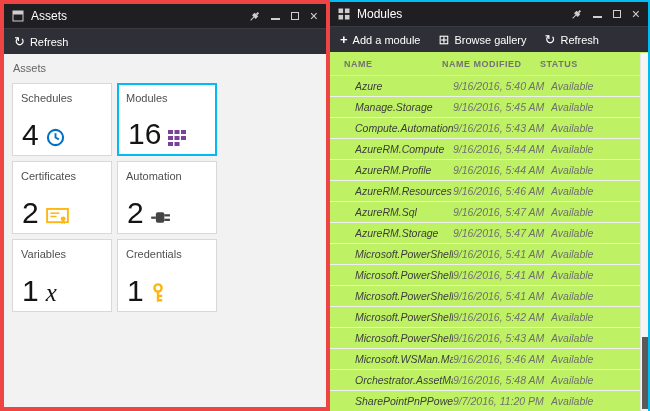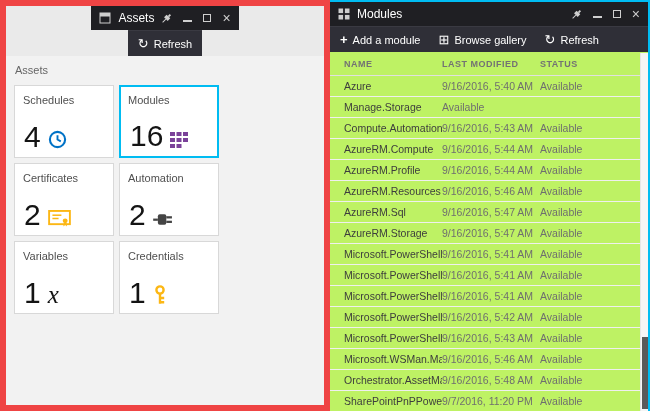--- a/index.html
+++ b/index.html
@@ -1,21 +1,21 @@
 <!DOCTYPE html>
 <html><head>
 <meta charset="utf-8">
 <style>
   * { margin:0; padding:0; box-sizing:border-box; }
   body { background:#d9d9d9; font-family:"Liberation Sans", sans-serif; }
   .screen { width:650px; height:411px; display:flex; background:#eaeaea; overflow:hidden; }
 
   
   .blade { display:flex; flex-direction:column; height:411px; }
-  .blade-left  { width:330px; border:6px solid #ef4444;align-items:center; }
+  .blade-left  { width:330px; border:4px solid #ef4444; }
   .blade-right { width:320px; border-top:2px solid #00bcf2; border-right:2px solid #00bcf2; background:#fff; position:relative; }
 
   
   .blade-header { height:24px; flex:0 0 24px; background:#1f1f23; display:flex; align-items:center; padding:0 8px; gap:7px; }
   .blade-title { color:#ffffff; font-size:12px; }
   .win-controls { margin-left:auto; display:flex; align-items:center; gap:11px; }
   .win-controls span { display:inline-flex; align-items:center; justify-content:center; cursor:pointer; color:#cfcfcf; }
   .minimize-dash { width:9px; height:2px; background:#cfcfcf; margin-top:5px; }
   .maximize-box { width:8px; height:8px; border:1px solid #cfcfcf; }
   .close-glyph { font-size:14px; line-height:1; }
@@ -35,22 +35,22 @@
   .tile-bottom { position:absolute; left:9px; bottom:7px; display:flex; align-items:flex-end; gap:7px; }
   .tile-count { font-size:30px; line-height:0.9; color:#141414; }
   .var-x { font-family:"Liberation Serif", serif; font-style:italic; font-size:25px; line-height:0.9; color:#141414; }
   .tile-icon { display:inline-flex; margin-bottom:1px; }
 
   
   .table-wrap { flex:1; display:flex; flex-direction:column; background:#bef264; overflow:hidden; }
   .thead { height:24px; flex:0 0 24px; display:grid; grid-template-columns:98px 98px 1fr; align-items:center; padding-left:14px; padding-right:10px;
            font-size:9px; letter-spacing:0.5px; color:#737373; border-bottom:1px solid #e0e0e0; font-weight:bold; }
   .tbody { flex:1; display:flex; flex-direction:column; }
-  .trow { flex:1; display:grid; grid-template-columns:98px 98px 1fr; align-items:center; padding-left:14px; padding-right:10px;
-          border-bottom:1px solid #efefef; cursor:pointer; }
+  .trow { flex:1; display:grid; grid-template-columns:98px 98px 1fr; align-items:center; padding-left:25px; padding-right:10px;
+          border-bottom:1px solid #efefef; cursor:pointer;font-style:italic; }
   .trow:last-child { border-bottom:none; }
   .tcell { font-size:10.5px; white-space:nowrap; overflow:hidden; }
   .tcell.c0 { color:#3d3d3d; padding-right:6px; }
   .tcell.c1, .tcell.c2 { color:#6f6f6f; }
 
   
   .scrollbar { position:absolute; top:51px; right:0; bottom:0; width:8px; background:#f5f5f5; border-left:1px solid #e6e6e6; }
   .scroll-thumb { position:absolute; bottom:2px; left:1px; width:6px; height:72px; background:#5a5a5a; cursor:grab; }
 </style>
 </head>
@@ -228,31 +228,32 @@
       </button>
       <button class="tb-btn">
         <span class="tb-ico">↻</span>
         <span>Refresh</span>
       </button>
     </div>
 
     <div class="table-wrap">
       <div class="thead">
         <span>NAME</span>
-        <span>LAST MODIFIED</span>
+        <span>NAME MODIFIED</span>
         <span>STATUS</span>
       </div>
       <div class="tbody">
           <div class="trow">
             <div class="tcell c0">Azure</div>
             <div class="tcell c1">9/16/2016, 5:40 AM</div>
             <div class="tcell c2">Available</div>
           </div>
           <div class="trow">
             <div class="tcell c0">Manage.Storage</div>
+            <div class="tcell c1">9/16/2016, 5:45 AM</div>
             <div class="tcell c2">Available</div>
           </div>
           <div class="trow">
             <div class="tcell c0">Compute.Automation</div>
             <div class="tcell c1">9/16/2016, 5:43 AM</div>
             <div class="tcell c2">Available</div>
           </div>
           <div class="trow">
             <div class="tcell c0">AzureRM.Compute</div>
             <div class="tcell c1">9/16/2016, 5:44 AM</div>

